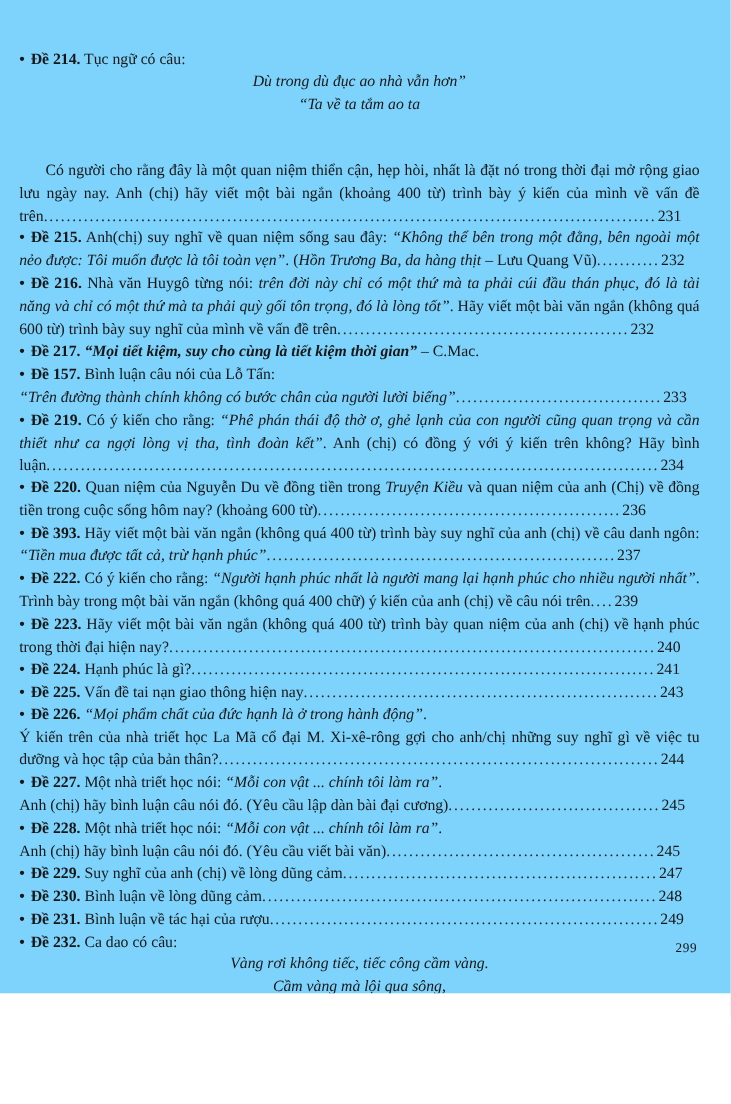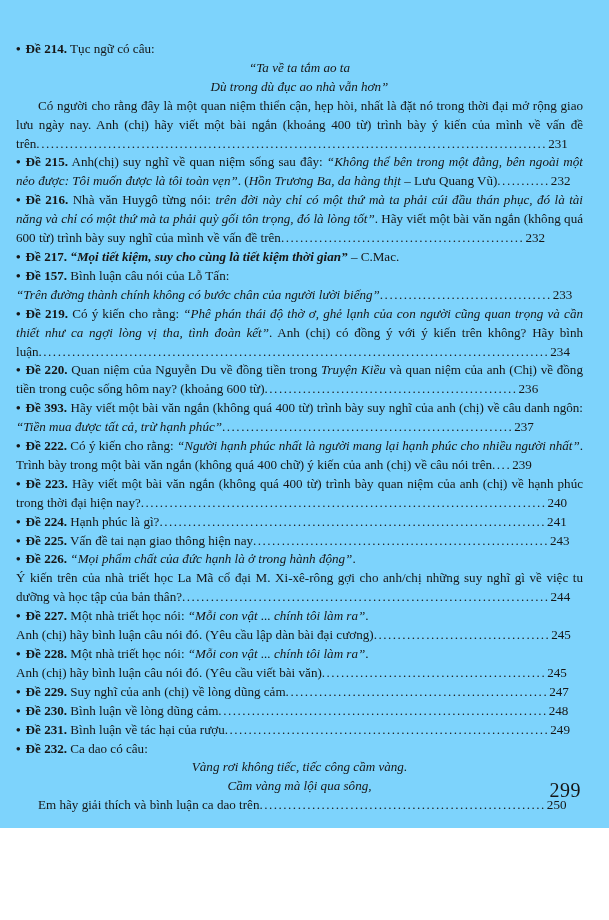--- a/index.html
+++ b/index.html
@@ -21,51 +21,51 @@
   }
 
   .toc-list { width: 100%; }
 
   .entry {
     margin: 0;
     text-align: justify;
     overflow: hidden;          
   }
   .entry.center { text-align: center; }
-  .entry.indent { text-indent: 22px; }
+  .entry.indent { text-indent: 22px; margin-top: 36px; }
   .entry.flush  { text-indent: 0; }
 
   .blt { font-weight: bold; margin-right: 5px; }
   .b   { font-weight: bold; }
   .i   { font-style: italic; }
 
   .dots {
     letter-spacing: 1.5px;
     white-space: nowrap;
     color: #222;
   }
   .pg { padding-left: 1px; }
 
   .folio {
     position: absolute;
     right: 28px;
     bottom: 28px;
-    font-size: 20px;
+    font-size: 11px;
     letter-spacing: 0.5px;
     color: #151515;
   }
 </style>
 </head>
 <body>
 
 <div class="page">
   <div class="toc-list">
       <p class="entry bullet"><span class="blt">•</span><span class="b">Đề 214.</span><span> Tục ngữ có câu:</span></p>
+      <p class="entry center"><span class="i">Dù trong dù đục ao nhà vẫn hơn”</span></p>
       <p class="entry center"><span class="i">“Ta về ta tắm ao ta</span></p>
-      <p class="entry center"><span class="i">Dù trong dù đục ao nhà vẫn hơn”</span></p>
       <p class="entry indent"><span>Có người cho rằng đây là một quan niệm thiển cận, hẹp hòi, nhất là đặt nó trong thời đại mở rộng giao lưu ngày nay. Anh (chị) hãy viết một bài ngắn (khoảng 400 từ) trình bày ý kiến của mình về vấn đề trên</span><span class="dots">...........................................................................................................</span><span class="pg">231</span></p>
       <p class="entry bullet"><span class="blt">•</span><span class="b">Đề 215.</span><span> Anh(chị) suy nghĩ về quan niệm sống sau đây: </span><span class="i">“Không thể bên trong một đằng, bên ngoài một nẻo được: Tôi muốn được là tôi toàn vẹn”</span><span>. (</span><span class="i">Hồn Trương Ba, da hàng thịt</span><span> – Lưu Quang Vũ)</span><span class="dots">...........</span><span class="pg">232</span></p>
       <p class="entry bullet"><span class="blt">•</span><span class="b">Đề 216.</span><span> Nhà văn Huygô từng nói: </span><span class="i">trên đời này chỉ có một thứ mà ta phải cúi đầu thán phục, đó là tài năng và chỉ có một thứ mà ta phải quỳ gối tôn trọng, đó là lòng tốt”</span><span>. Hãy viết một bài văn ngắn (không quá 600 từ) trình bày suy nghĩ của mình về vấn đề trên</span><span class="dots">...................................................</span><span class="pg">232</span></p>
       <p class="entry bullet"><span class="blt">•</span><span class="b">Đề 217.</span><span> </span><span class="b i">“Mọi tiết kiệm, suy cho cùng là tiết kiệm thời gian”</span><span> – C.Mac.</span></p>
       <p class="entry bullet"><span class="blt">•</span><span class="b">Đề 157.</span><span> Bình luận câu nói của Lỗ Tấn:</span></p>
       <p class="entry flush"><span class="i">“Trên đường thành chính không có bước chân của người lười biếng”</span><span class="dots">....................................</span><span class="pg">233</span></p>
       <p class="entry bullet"><span class="blt">•</span><span class="b">Đề 219.</span><span> Có ý kiến cho rằng: </span><span class="i">“Phê phán thái độ thờ ơ, ghẻ lạnh của con người cũng quan trọng và cần thiết như ca ngợi lòng vị tha, tình đoàn kết”</span><span>. Anh (chị) có đồng ý với ý kiến trên không? Hãy bình luận</span><span class="dots">...........................................................................................................</span><span class="pg">234</span></p>
       <p class="entry bullet"><span class="blt">•</span><span class="b">Đề 220.</span><span> Quan niệm của Nguyễn Du về đồng tiền trong </span><span class="i">Truyện Kiều</span><span> và quan niệm của anh (Chị) về đồng tiền trong cuộc sống hôm nay? (khoảng 600 từ)</span><span class="dots">.....................................................</span><span class="pg">236</span></p>
       <p class="entry bullet"><span class="blt">•</span><span class="b">Đề 393.</span><span> Hãy viết một bài văn ngắn (không quá 400 từ) trình bày suy nghĩ của anh (chị) về câu danh ngôn: </span><span class="i">“Tiền mua được tất cả, trừ hạnh phúc”</span><span class="dots">.............................................................</span><span class="pg">237</span></p>
       <p class="entry bullet"><span class="blt">•</span><span class="b">Đề 222.</span><span> Có ý kiến cho rằng: </span><span class="i">“Người hạnh phúc nhất là người mang lại hạnh phúc cho nhiều người nhất”</span><span>. Trình bày trong một bài văn ngắn (không quá 400 chữ) ý kiến của anh (chị) về câu nói trên</span><span class="dots">....</span><span class="pg">239</span></p>

